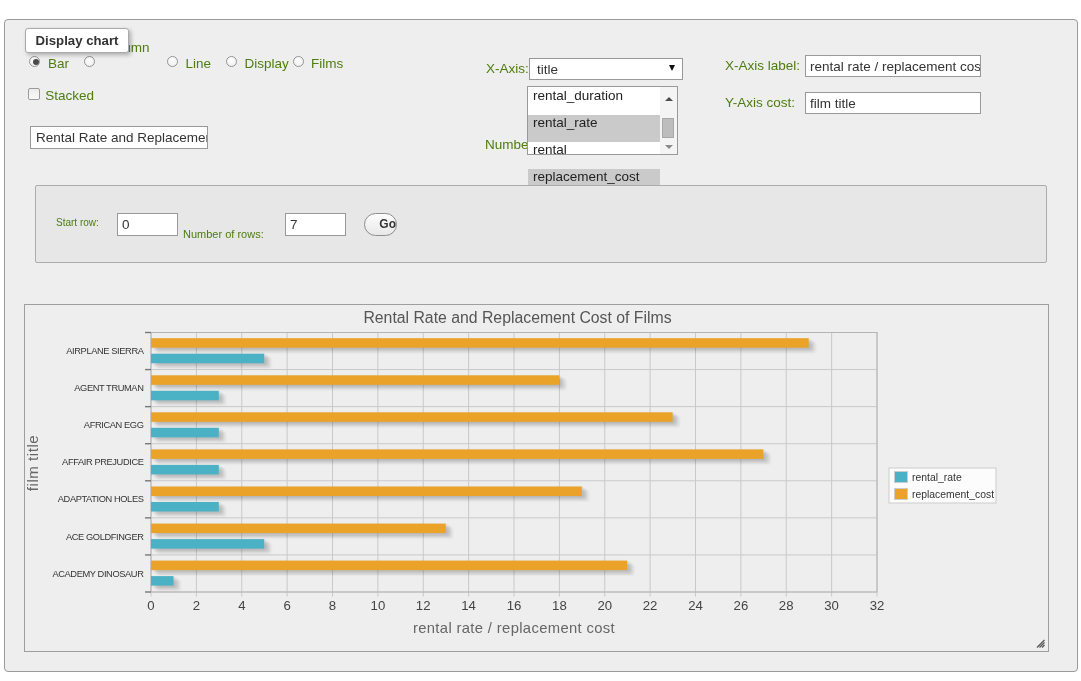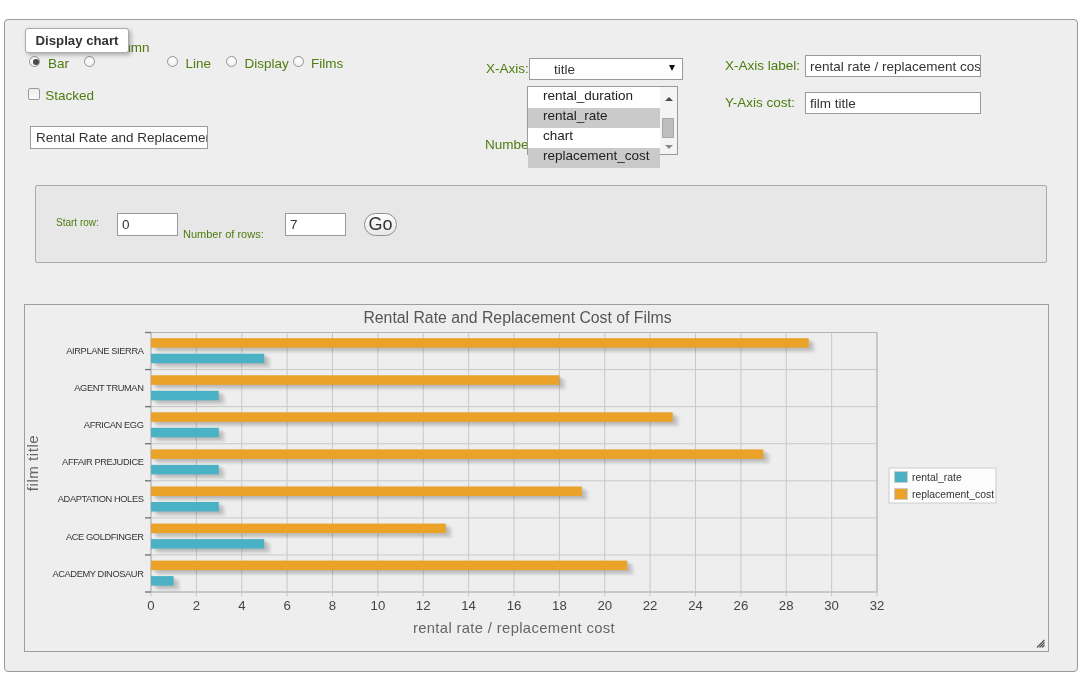--- a/index.html
+++ b/index.html
@@ -15,26 +15,26 @@
   .radio { width:11px; height:11px; border-radius:50%; border:1px solid #949494;
      background:radial-gradient(circle at 50% 35%, #fff 0%, #ececec 100%); }
   .radio.sel::after { content:""; display:block; width:6px; height:6px; margin:2.5px;
      border-radius:50%; background:#4a4a4a; }
   .cb { width:12px; height:12px; border:1px solid #9b9b9b; border-radius:2px;
      background:linear-gradient(#ececec,#fafafa); }
   .inp { background:#fff; border:1px solid #999; font-size:13.5px; color:#333;
      line-height:21px; padding:0 0 0 4px; white-space:nowrap; overflow:hidden; }
   #golab { left:364px; top:213px; width:33px; height:23px; border:1px solid #8e8e8e;
      border-radius:12px; background:linear-gradient(#fdfdfd,#e8e8e8);
-     font-weight:normal; font-size:18px; color:#333; text-align:center; line-height:21px; }
+     font-weight:bold; font-size:12px; color:#333; text-align:right; line-height:21px; }
   #panel { left:35px; top:185px; width:1012px; height:78px; background:#e7e7e7;
      border:1px solid #ababab; border-radius:2px; }
   #chartbox { left:24px; top:304px; width:1025px; height:348px;
      border:1px solid #9e9e9e; }
-  .opt { height:20px; line-height:16.2px; font-size:13.5px; color:#222; padding-left:15px; }
+  .opt { height:27px; line-height:16.2px; font-size:13.5px; color:#222; padding-left:5px; }
   .opt.sel { background:#cacaca; }
 </style>
 </head>
 <body>
 <div class="abs" id="fieldset"></div>
 <div class="abs" id="legendbox">Display chart</div>
 
 <div class="abs radio sel" style="left:29px;top:55.5px"></div>
 <div class="abs lbl" style="left:48px;top:56px">Bar</div>
 <div class="abs radio" style="left:84.3px;top:55.5px"></div>
@@ -45,29 +45,29 @@
 <div class="abs lbl" style="left:244.4px;top:56px">Display</div>
 <div class="abs radio" style="left:292.7px;top:55.5px"></div>
 <div class="abs lbl" style="left:311px;top:56px">Films</div>
 
 <div class="abs cb" style="left:28.2px;top:88px"></div>
 <div class="abs lbl" style="left:45.3px;top:87.5px">Stacked</div>
 
 <div class="abs inp" style="left:30px;top:126px;width:178px;height:23px;line-height:22px;padding-left:5px">Rental Rate and Replacement Cost of Films</div>
 
 <div class="abs lbl" style="left:486px;top:60.5px">X-Axis:</div>
-<div class="abs inp" style="left:529px;top:58px;width:154px;height:22px;padding-left:24px">title</div>
+<div class="abs inp" style="left:529px;top:58px;width:154px;height:22px;padding-left:7px">title</div>
 <div class="abs" style="left:669px;top:65px;width:0;height:0;border-left:3.5px solid transparent;border-right:3.5px solid transparent;border-top:6px solid #111"></div>
 
 <div class="abs lbl" style="left:485px;top:137px">Number:</div>
 <div class="abs" style="left:527px;top:86px;width:151px;height:69px;background:#fff;border:1px solid #999">
   <div style="margin:1px 0 0 0;width:132px">
     <div class="opt">rental_duration</div>
     <div class="opt sel">rental_rate</div>
-    <div class="opt">chart</div>
+    <div class="opt">rental</div>
     <div class="opt sel">replacement_cost</div>
   </div>
 
   <div class="abs" style="right:0;top:0;width:17px;height:67px;background:#f4f4f4">
     <div class="abs" style="left:4.5px;top:10px;width:0;height:0;border-left:4px solid transparent;border-right:4px solid transparent;border-bottom:4.5px solid #4d4d4d"></div>
     <div class="abs" style="left:2px;top:31px;width:12px;height:20px;background:#bdbdbd;border:1px solid #a8a8a8"></div>
     <div class="abs" style="left:4.5px;top:58px;width:0;height:0;border-left:4px solid transparent;border-right:4px solid transparent;border-top:4.5px solid #8a8a8a"></div>
   </div>
 </div>
 

